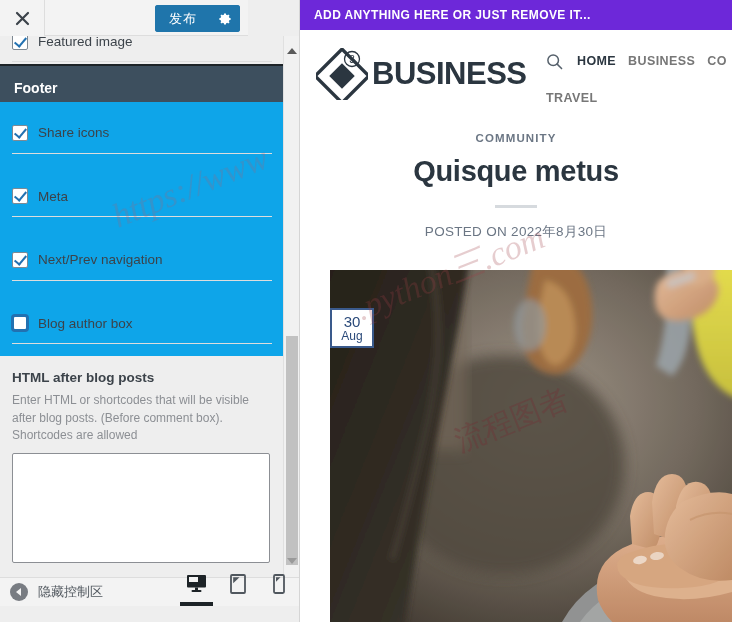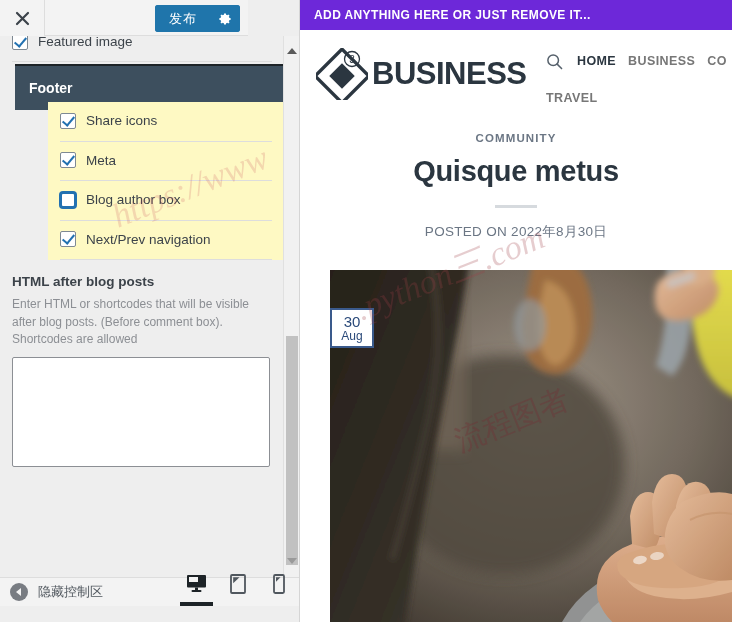--- a/index.html
+++ b/index.html
@@ -68,23 +68,22 @@
   
   #panel {
     position: absolute; left: 0; top: 36px;
     width: 284px; height: 541px;
     background: #eeeeee;
     overflow: hidden;
   }
 
   .row {
     position: relative;
-    padding: 0 12px;
-    background: #fef9c3;
-    margin-left: 48px;
+    padding: 12px 12px;
+    background: #0ea5e9;
   }
   .ctrl {
     display: flex; align-items: center;
     padding: 10px 0 11px 0;
     border-bottom: 1px solid #dddddd;
     margin: 0 0 0 0;
   }
 
   .cb {
     width: 16px; height: 16px;
@@ -130,21 +129,20 @@
   }
 
   
   #footer-section {
     position: absolute; left: 0; top: 28px;
     width: 284px; height: 46px;
     background: #3d4f5e;
     border-top: 2px solid #1d2327;
     display: flex; align-items: center;
     padding-left: 14px;
-    margin-left: 15px;
   }
   #footer-section .sec-title {
     color: #ffffff;
     font-size: 14px;
     font-weight: bold;
   }
 
   #ctrl-list {
     position: absolute; left: 0; top: 66px;
     width: 284px;
@@ -449,29 +447,29 @@
 
         <div class="row">
           <div class="ctrl">
             <div class="cb checked"></div>
             <span class="ctrl-label">Meta</span>
           </div>
         </div>
 
         <div class="row">
           <div class="ctrl">
+            <div class="cb checked"></div>
+            <span class="ctrl-label">Next/Prev navigation</span>
+          </div>
+        </div>
+
+        <div class="row">
+          <div class="ctrl">
             <div class="cb focused"></div>
             <span class="ctrl-label">Blog author box</span>
-          </div>
-        </div>
-
-        <div class="row">
-          <div class="ctrl">
-            <div class="cb checked"></div>
-            <span class="ctrl-label">Next/Prev navigation</span>
           </div>
         </div>
 
         <div class="html-ctrl">
           <div class="html-title">HTML after blog posts</div>
           <div class="html-desc">Enter HTML or shortcodes that will be visible after blog posts. (Before comment box). Shortcodes are allowed</div>
           <textarea class="html-area" placeholder="" style=""></textarea>
         </div>
 
       </div>

